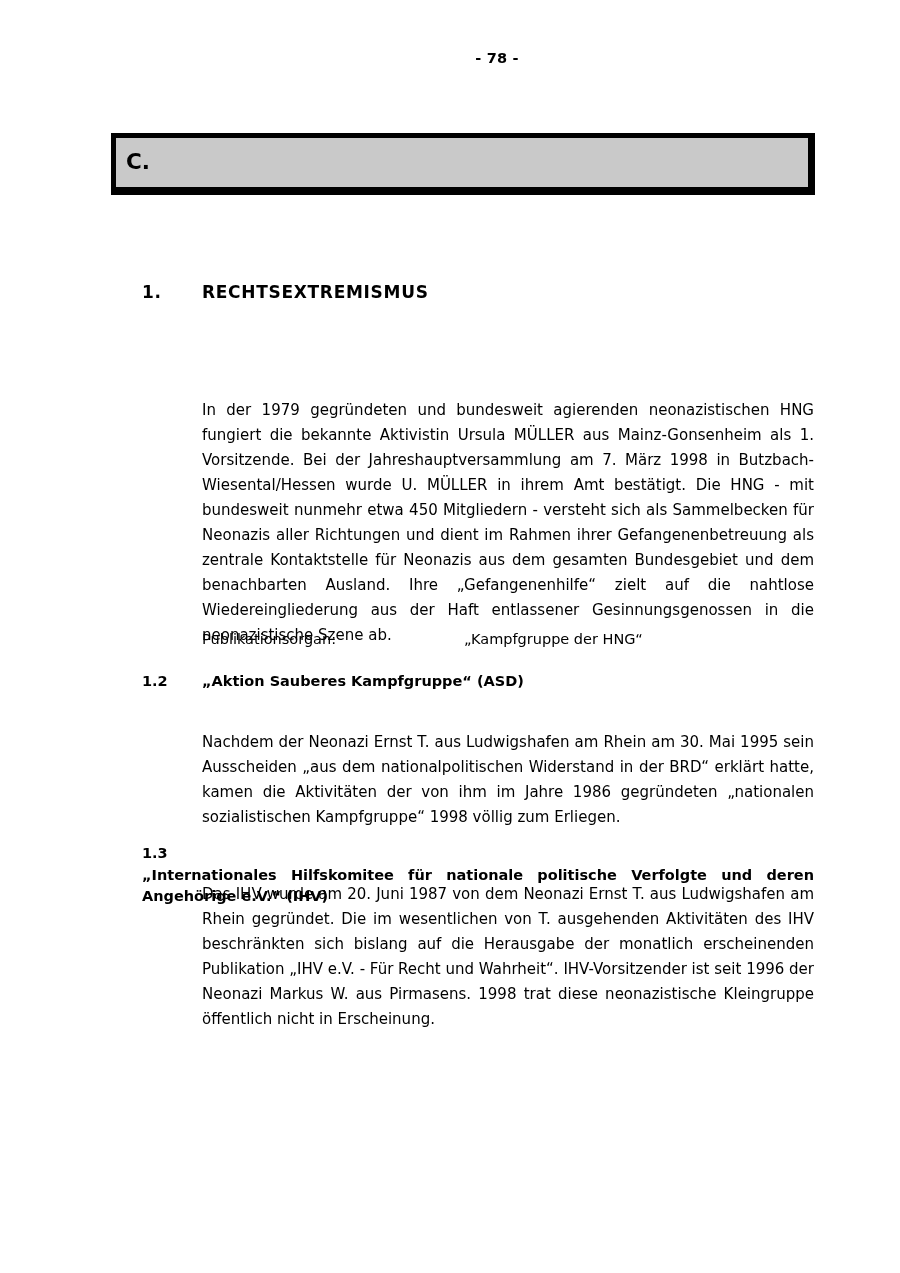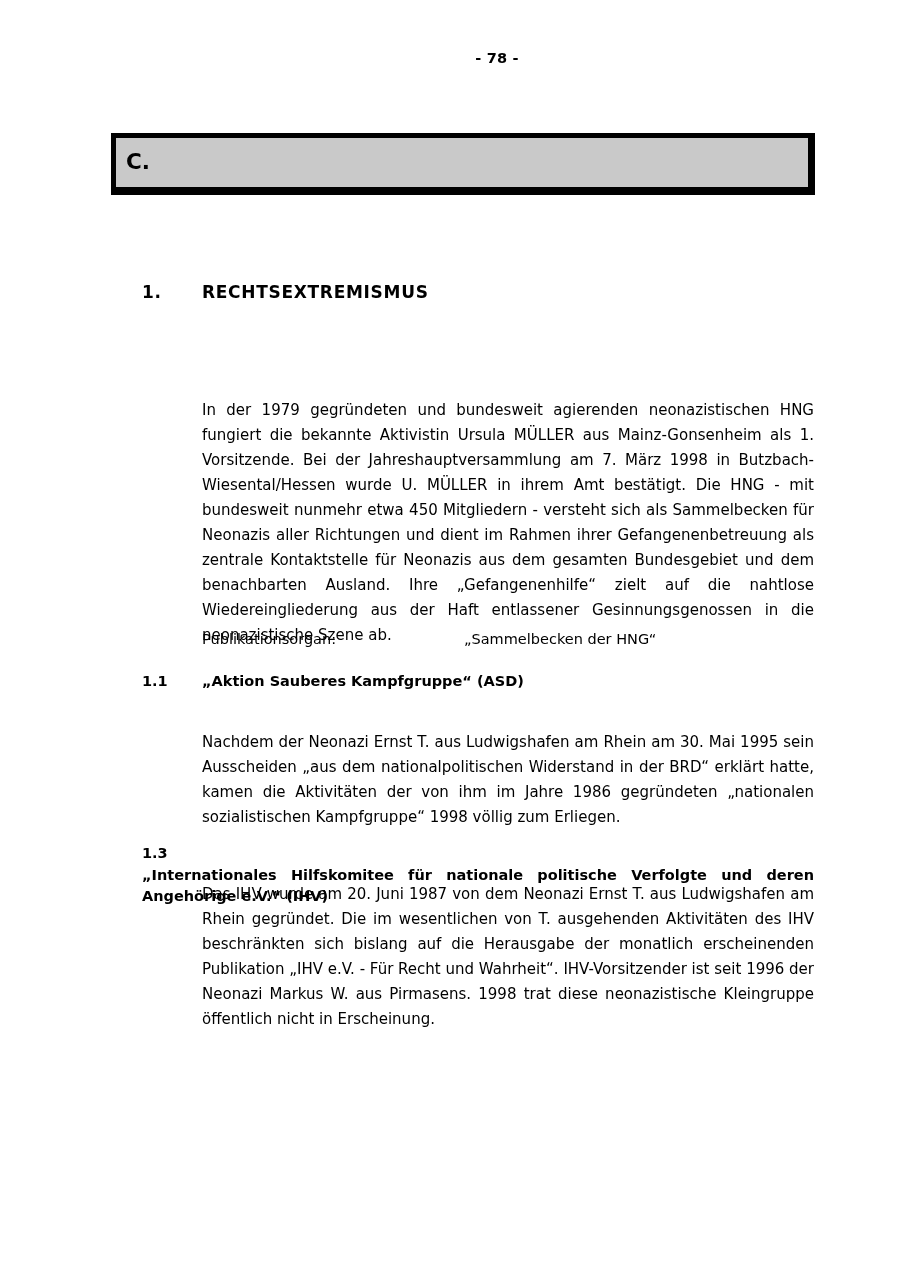--- a/index.html
+++ b/index.html
@@ -140,25 +140,25 @@
   <div class="h-row h1">
     <div class="h-num">1.</div>
     <div class="h-text">RECHTSEXTREMISMUS</div>
   </div>
 
 
   <div class="para p-hng">In der 1979 gegründeten und bundesweit agierenden neonazistischen HNG fungiert die bekannte Aktivistin Ursula MÜLLER aus Mainz-Gonsenheim als 1. Vorsitzende. Bei der Jahreshauptversammlung am 7. März 1998 in Butzbach-Wiesental/Hessen wurde U. MÜLLER in ihrem Amt bestätigt. Die HNG - mit bundesweit nunmehr etwa 450 Mitgliedern - versteht sich als Sammelbecken für Neonazis aller Richtungen und dient im Rahmen ihrer Gefangenenbetreuung als zentrale Kontaktstelle für Neonazis aus dem gesamten Bundesgebiet und dem benachbarten Ausland. Ihre „Gefangenenhilfe“ zielt auf die nahtlose Wiedereingliederung aus der Haft entlassener Gesinnungsgenossen in die neonazistische Szene ab.</div>
 
   <div class="pub-line">
     <div class="pub-label">Publikationsorgan:</div>
-    <div class="pub-value">„Sammelbecken der HNG“</div>
+    <div class="pub-value">„Kampfgruppe der HNG“</div>
   </div>
 
   <div class="h-row h2 sec-1-2">
-    <div class="h-num">1.1</div>
+    <div class="h-num">1.2</div>
     <div class="h-text">„Aktion Sauberes Kampfgruppe“ (ASD)</div>
   </div>
 
   <div class="para p-asd">Nachdem der Neonazi Ernst T. aus Ludwigshafen am Rhein am 30. Mai 1995 sein Ausscheiden „aus dem nationalpolitischen Widerstand in der BRD“ erklärt hatte, kamen die Aktivitäten der von ihm im Jahre 1986 gegründeten „nationalen sozialistischen Kampfgruppe“ 1998 völlig zum Erliegen.</div>
 
   <div class="h-row h2 sec-1-3">
     <div class="h-num">1.3</div>
     <div class="h-text">„Internationales Hilfskomitee für nationale politische Verfolgte und deren Angehörige e.V.“ (IHV)</div>
   </div>
 

